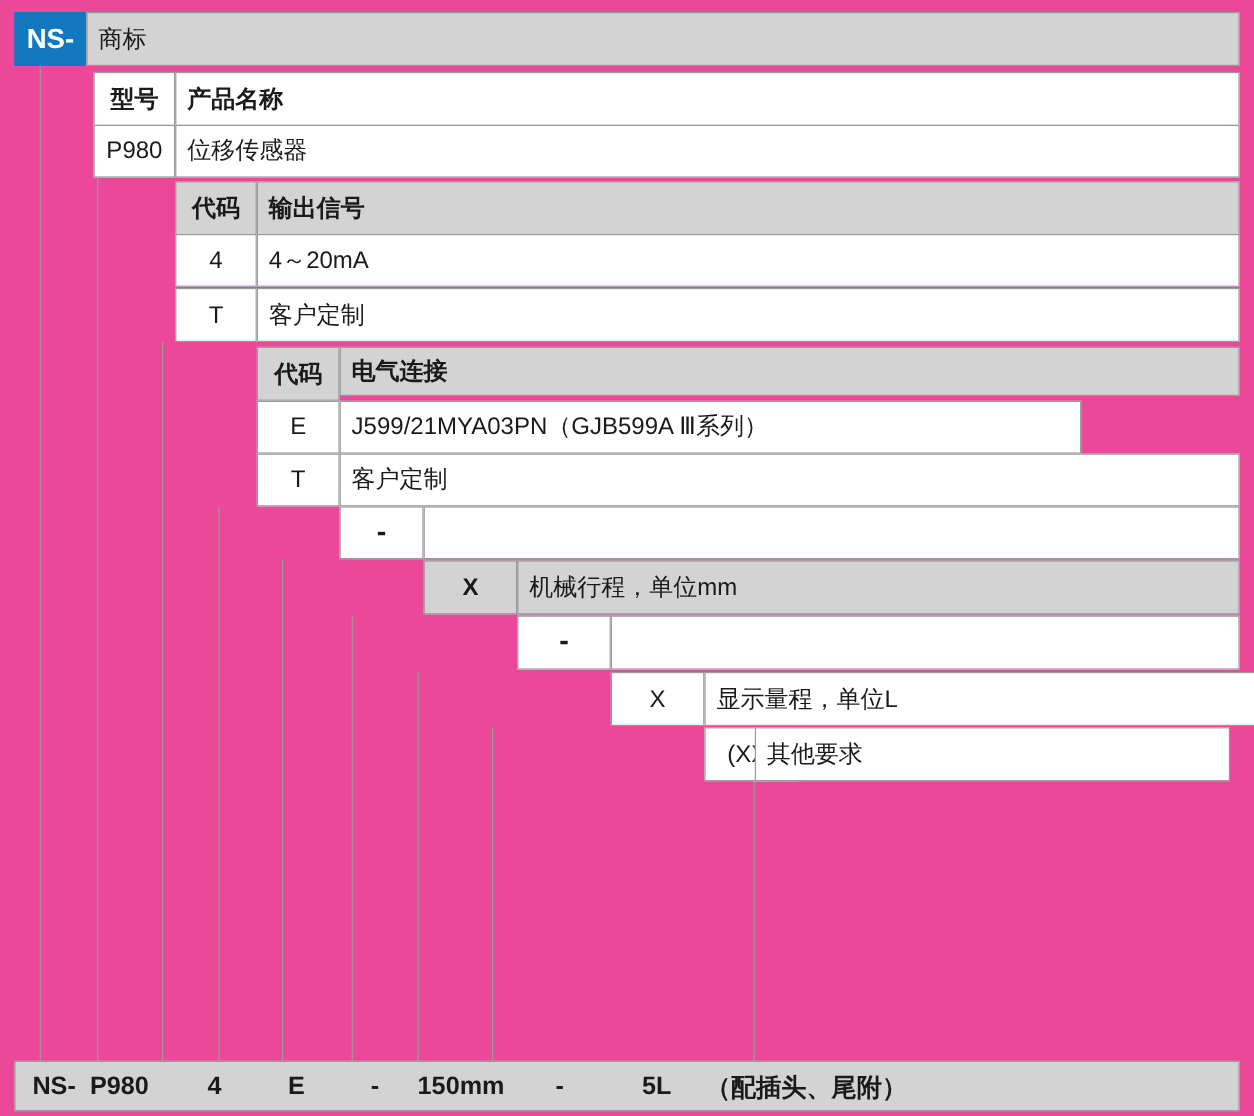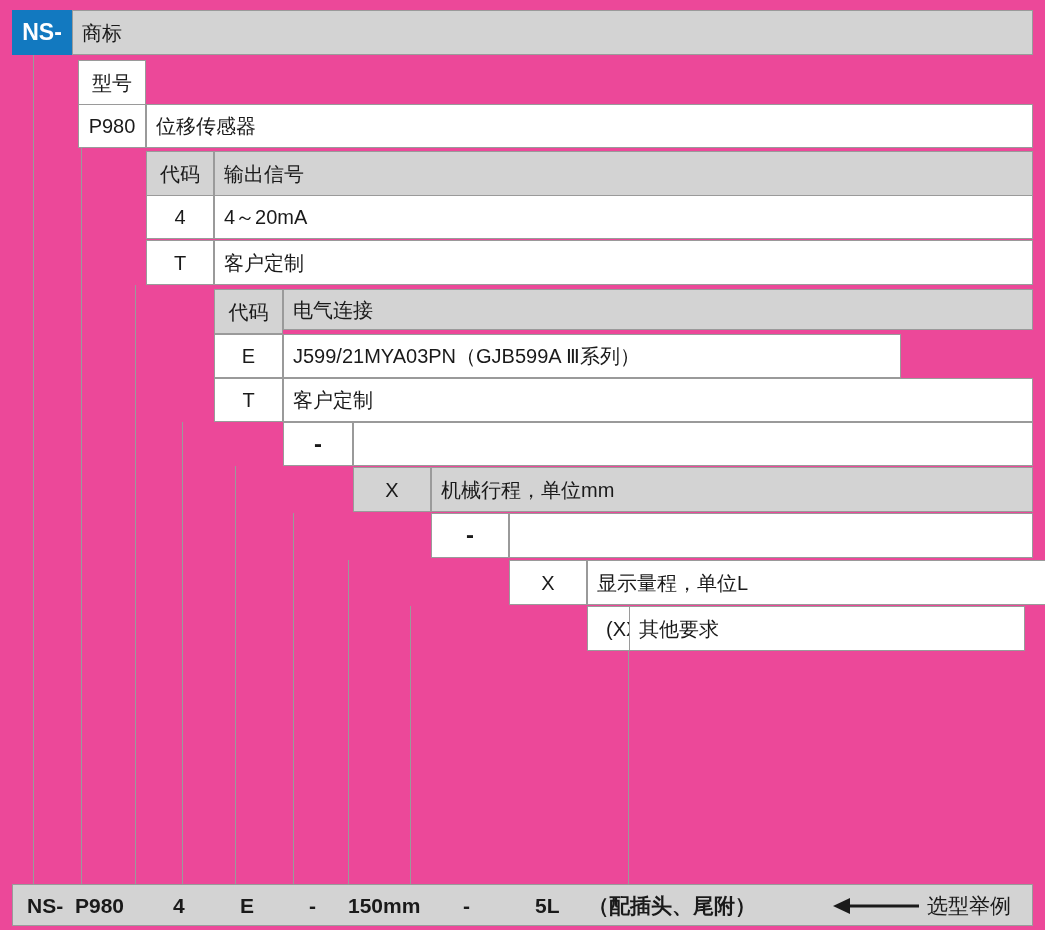--- a/index.html
+++ b/index.html
@@ -32,21 +32,21 @@
     box-sizing: border-box;
     border: 1px solid #9a9a9a;
     display: flex;
     align-items: center;
     background: #ffffff;
     font-size: 20px;
     line-height: 1.1;
     white-space: nowrap;
   }
   .cell.gray    { background: #d3d3d3; }
-  .cell.bold    { font-weight: normal; }
+  .cell.bold    { font-weight: bold; }
   .cell.ctr     { justify-content: center; }
   .cell.lft     { justify-content: flex-start; padding-left: 9px; }
   .cell.blue    {
     background: #1279c0;
     border-color: #1279c0;
     color: #ffffff;
     font-weight: bold;
     justify-content: center;
     font-size: 23px;
   }
@@ -99,20 +99,21 @@
   <div class="vline" style="left:235px; top:466px; height:418px;"></div>
   <div class="vline" style="left:293px; top:513px; height:371px;"></div>
   <div class="vline" style="left:348px; top:560px; height:324px;"></div>
   <div class="vline" style="left:410px; top:606px; height:278px;"></div>
   <div class="vline" style="left:628px; top:651px; height:233px;"></div>
 
   <div class="cell blue" style="left:12px; top:10px; width:60px; height:45px;">NS-</div>
   <div class="cell gray lft" style="left:72px; top:10px; width:961px; height:45px;">商标</div>
 
   <div class="cell bold ctr" style="left:78px; top:60px; width:68px; height:45px;">型号</div>
+  <div class="cell bold lft" style="left:146px; top:60px; width:887px; height:45px;">产品名称</div>
 
   <div class="cell ctr" style="left:78px; top:104px; width:68px; height:44px;">P980</div>
   <div class="cell lft" style="left:146px; top:104px; width:887px; height:44px;">位移传感器</div>
 
   <div class="cell gray bold ctr" style="left:146px; top:151px; width:68px; height:45px;">代码</div>
   <div class="cell gray bold lft" style="left:214px; top:151px; width:819px; height:45px;">输出信号</div>
 
   <div class="cell ctr" style="left:146px; top:195px; width:68px; height:44px;">4</div>
   <div class="cell lft" style="left:214px; top:195px; width:819px; height:44px;">4～20mA</div>
 
@@ -147,22 +148,15 @@
     <span class="sum" style="left:14px;">NS-</span>
     <span class="sum" style="left:62px;">P980</span>
     <span class="sum" style="left:160px;">4</span>
     <span class="sum" style="left:227px;">E</span>
     <span class="sum" style="left:296px;">-</span>
     <span class="sum" style="left:335px;">150mm</span>
     <span class="sum" style="left:450px;">-</span>
     <span class="sum" style="left:522px;">5L</span>
     <span class="sum" style="left:575px;">（配插头、尾附）</span>
 
-    <div id="arrow-wrap">
-      <svg id="arrow-icon" width="86" height="18" viewBox="0 0 86 18">
-        <polygon points="0,9 17,1 17,17" fill="#1a1a1a"></polygon>
-        <rect x="15" y="7.5" width="71" height="3" fill="#1a1a1a"></rect>
-      </svg>
-      <span style="margin-left:8px; font-weight:normal; font-size:21px;">选型举例</span>
-    </div>
   </div>
 
 </div>
 
 </body></html>

